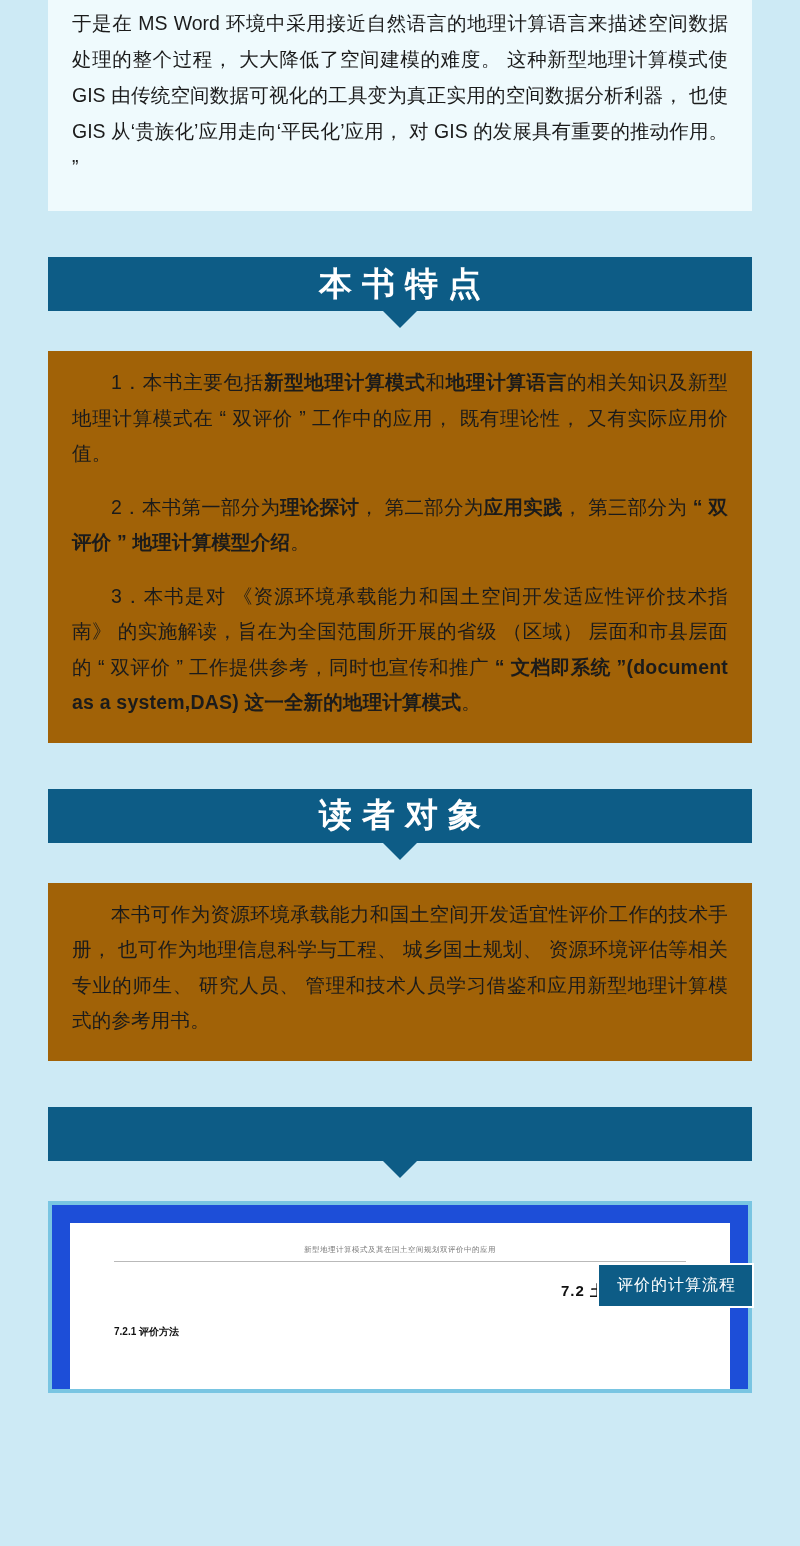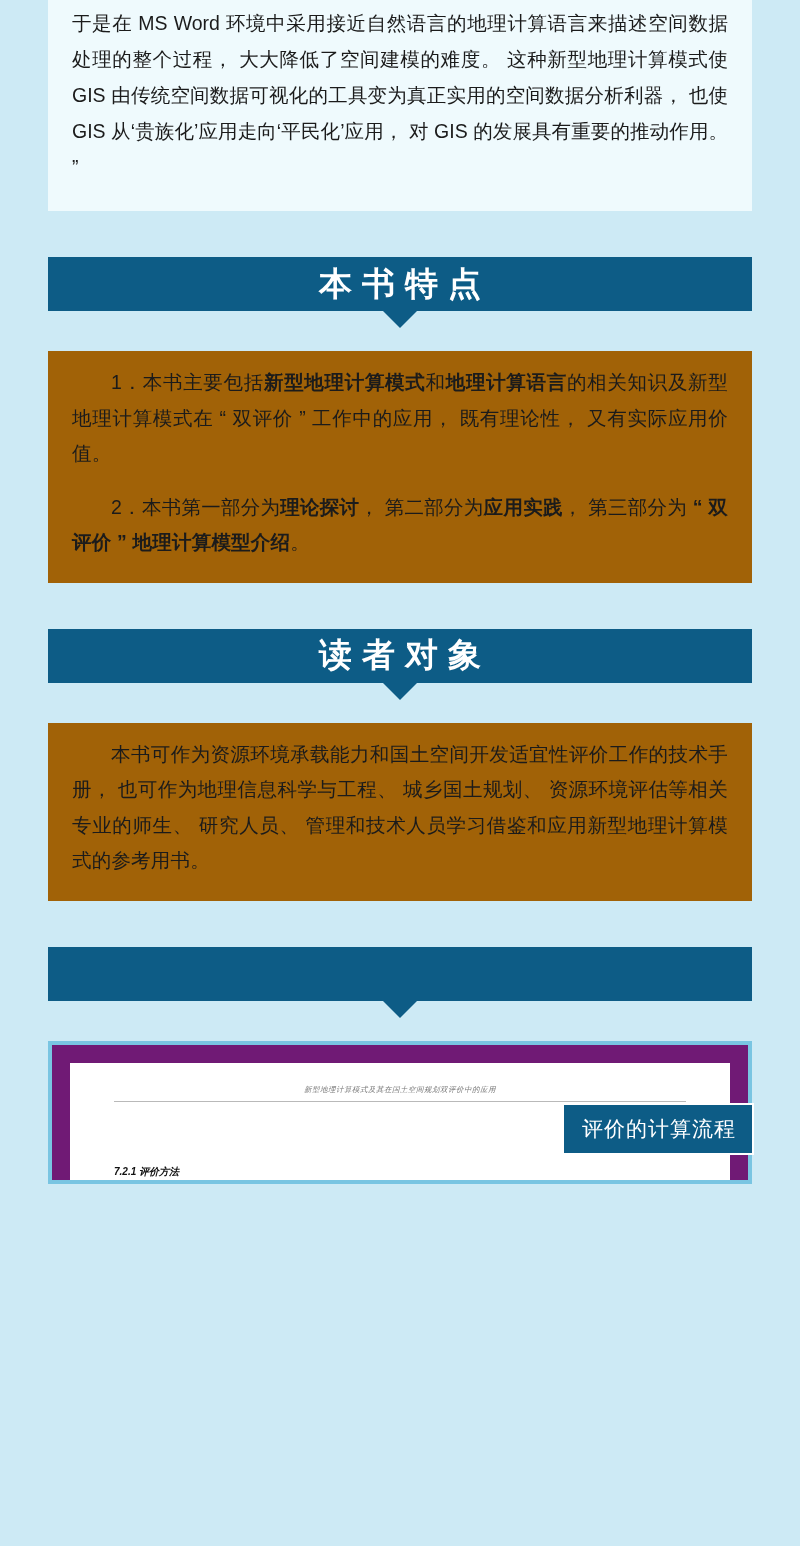--- a/index.html
+++ b/index.html
@@ -83,26 +83,25 @@
   .after-banner { margin-top: 40px; }
 
   strong { font-weight: bold; }
 
   
   .preview-wrap {
     position: relative;
     margin: 40px 48px 0 48px;
   }
   .preview-frame {
-    background: #701a75;
+    background: #1d4ed8;
     border: 4px solid #79c5e2;
     padding: 18px 18px 0 18px;
-    height: 143px;
+    height: 192px;
     overflow: hidden;
-    font-style: italic;
   }
   .preview-paper {
     background: #ffffff;
     height: 100%;
     padding: 22px 44px 0 44px;
     overflow: hidden;
   }
   .paper-header {
     font-size: 7.5px;
     color: #7a7a7a;
@@ -125,21 +124,21 @@
     color: #111;
     margin-top: 24px;
   }
   .callout {
     position: absolute;
     right: -2px;
     top: 62px;
     background: #0d5c86;
     border: 2px solid #ffffff;
     color: #ffffff;
-    font-size: 21px;
+    font-size: 16px;
     letter-spacing: 1px;
     padding: 10px 16px 10px 18px;
     white-space: nowrap;
   }
 </style>
 </head>
 <body>
 
 <div class="page">
 
@@ -149,20 +148,21 @@
 
   <div class="banner-wrap">
     <div class="banner">
       <span class="banner-title">本书特点</span>
       <span class="banner-notch"></span>
     </div>
   </div>
   <div class="card after-banner">
     <p class="indent" id="f1"><span>1．本书主要包括</span><strong>新型地理计算模式</strong><span>和</span><strong>地理计算语言</strong><span>的相关知识及新型地理计算模式在 “ 双评价 ” 工作中的应用， 既有理论性， 又有实际应用价值。</span></p>
     <p class="indent" id="f2"><span>2．本书第一部分为</span><strong>理论探讨</strong><span>， 第二部分为</span><strong>应用实践</strong><span>， 第三部分为 </span><strong>“ 双评价 ” 地理计算模型介绍</strong><span>。</span></p>
+    <p class="indent" id="f3"><span>3．本书是对 《资源环境承载能力和国土空间开发适应性评价技术指南》 的实施解读，旨在为全国范围所开展的省级 （区域） 层面和市县层面的 “ 双评价 ” 工作提供参考，同时也宣传和推广 </span><strong>“ 文档即系统 ”(document as a system,DAS) 这一全新的地理计算模式</strong><span>。</span></p>
   </div>
 
   <div class="banner-wrap">
     <div class="banner">
       <span class="banner-title">读者对象</span>
       <span class="banner-notch"></span>
     </div>
   </div>
   <div class="card after-banner">
     <p class="indent" id="a1"><span>本书可作为资源环境承载能力和国土空间开发适宜性评价工作的技术手册， 也可作为地理信息科学与工程、 城乡国土规划、 资源环境评估等相关专业的师生、 研究人员、 管理和技术人员学习借鉴和应用新型地理计算模式的参考用书。</span></p>

